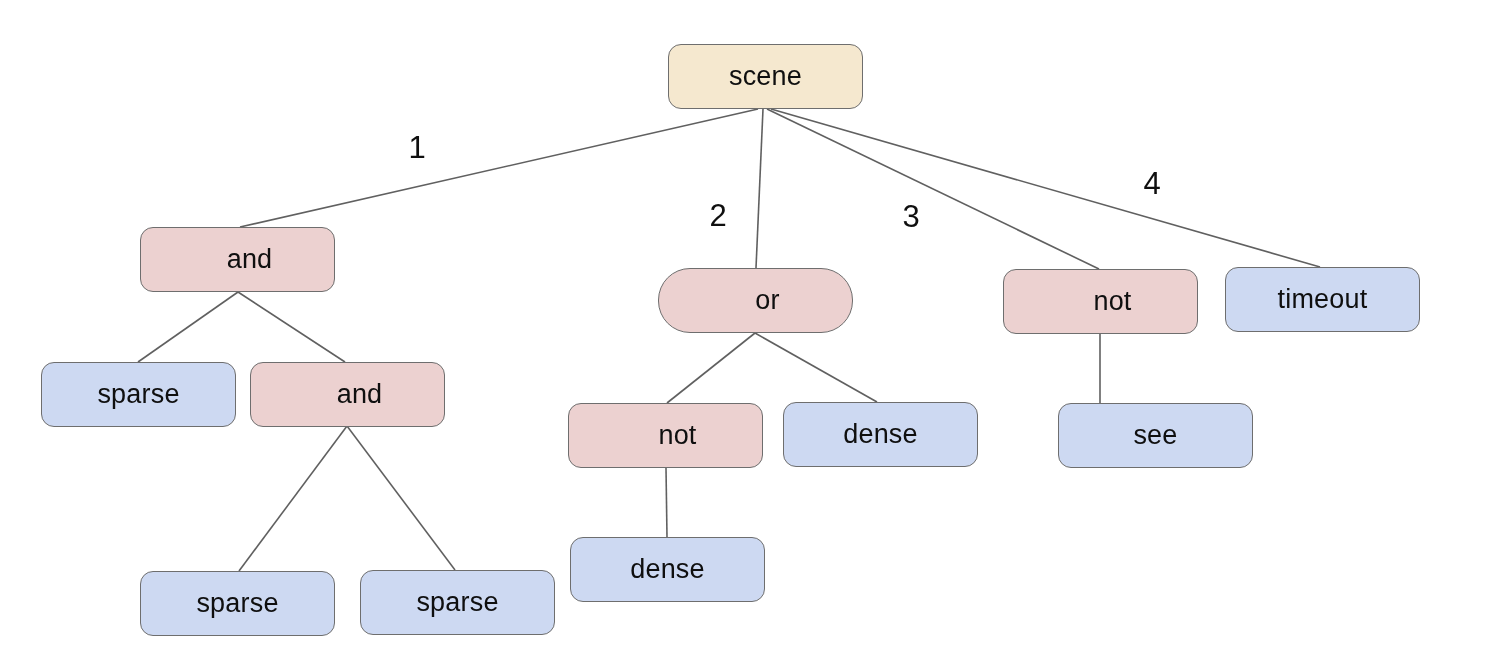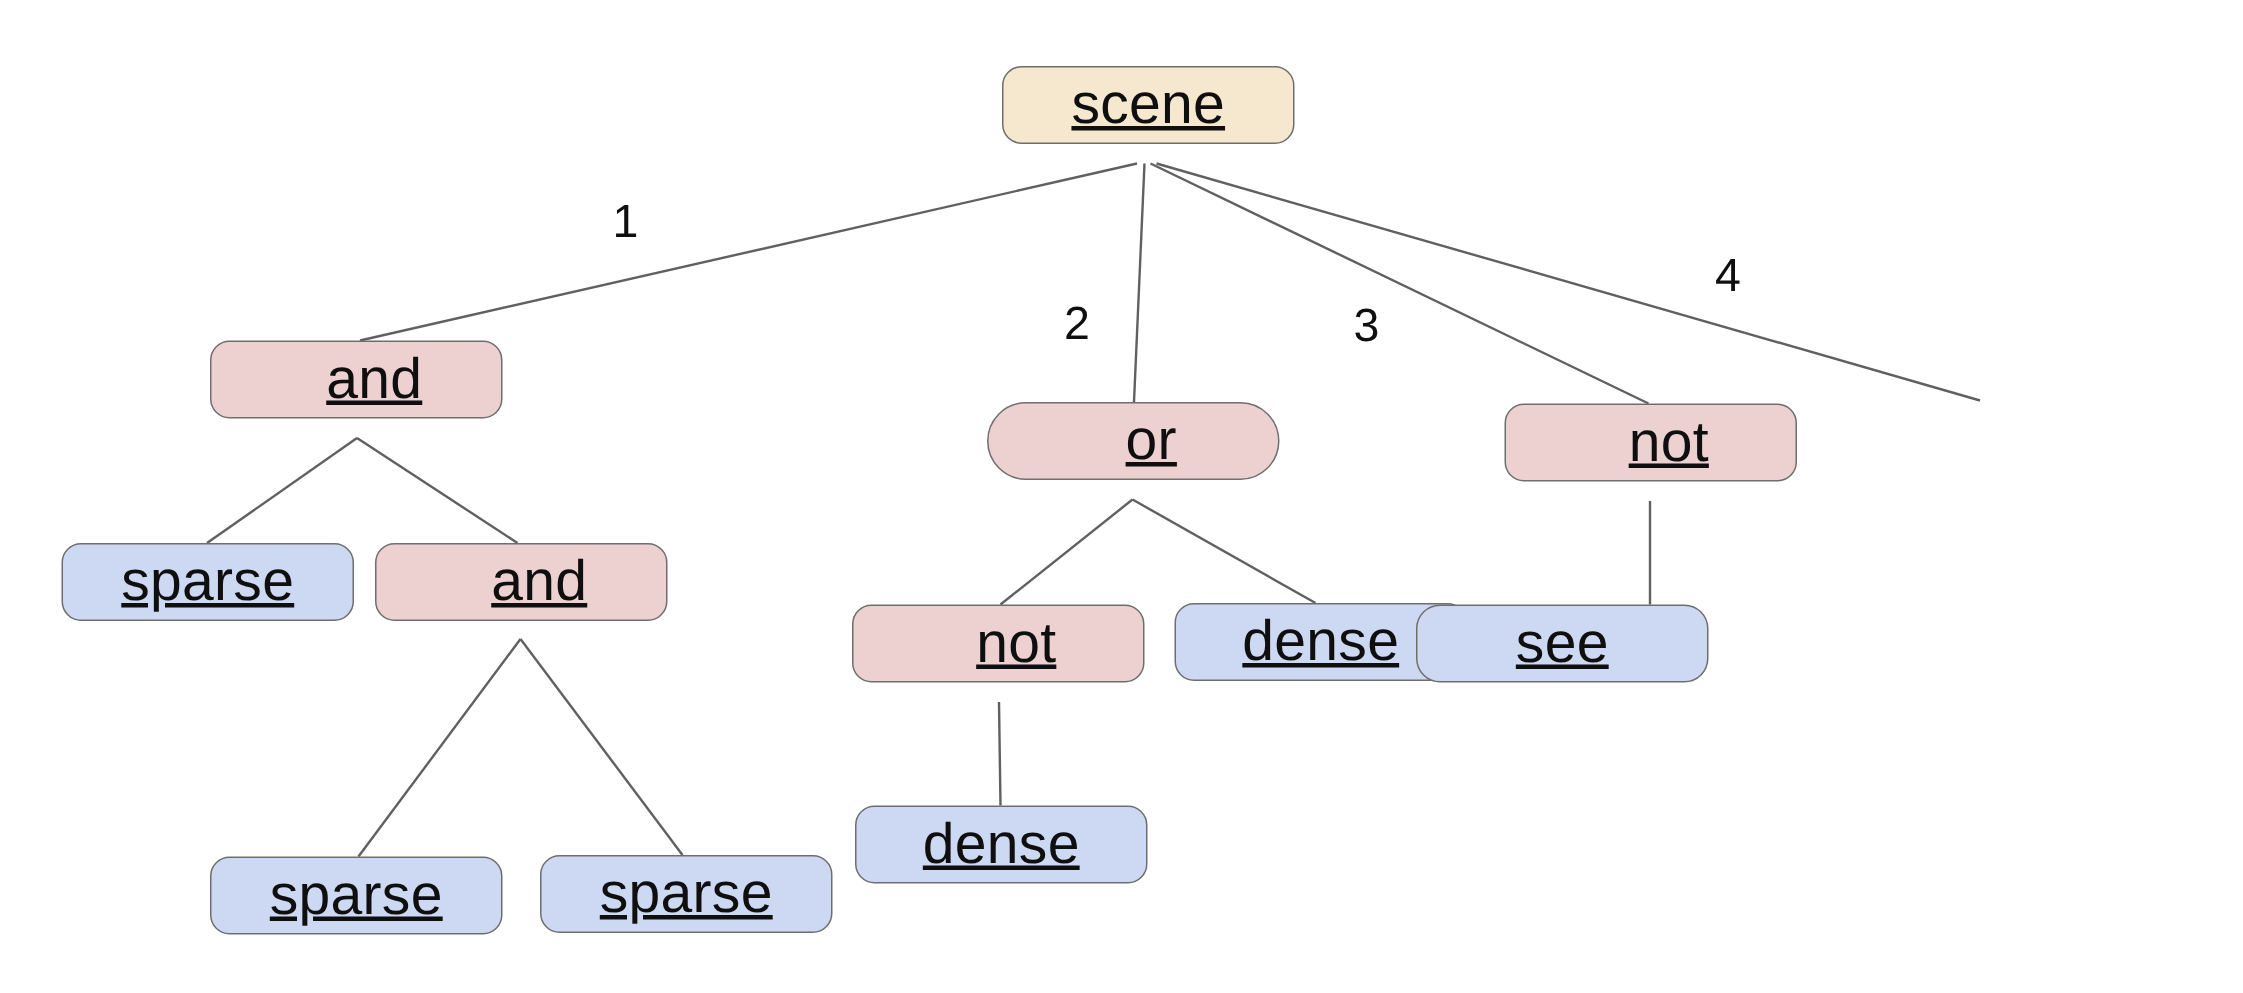--- a/index.html
+++ b/index.html
@@ -25,31 +25,30 @@
     left: 0; top: 0;
     width: 1495px; height: 662px;
   }
   .edges-layer line {
     stroke: var(--edge);
     stroke-width: 1.6;
   }
   .node {
     position: absolute;
     width: 195px;
-    height: 52px;
+    height: 65px;
     box-sizing: border-box;
     border: 1.5px solid var(--border);
     border-radius: 13px;
     display: flex;
     align-items: center;
     justify-content: center;
-    font-size: 38px;
+    font-size: 27px;
     color: var(--text);
     letter-spacing: 0.2px;
-    text-decoration: underline;
   }
   .node.root     { background: var(--root-fill); }
   .node.operator { background: var(--op-fill); padding-left: 24px; }
   .node.leaf     { background: var(--leaf-fill); }
   .edge-label {
     position: absolute;
     transform: translate(-50%, -50%);
     font-size: 31px;
     color: var(--text);
   }
@@ -83,15 +82,16 @@
   <div class="node operator" style="left:140px;  top:227px;">and</div>
   <div class="node leaf" style="left:41px;   top:362px;">sparse</div>
   <div class="node operator" style="left:250px;  top:362px;">and</div>
   <div class="node leaf" style="left:140px;  top:571px;">sparse</div>
   <div class="node leaf" style="left:360px;  top:570px;">sparse</div>
   <div class="node operator" style="left:658px;  top:268px;border-radius:32px;">or</div>
   <div class="node operator" style="left:568px;  top:403px;">not</div>
   <div class="node leaf" style="left:570px;  top:537px;">dense</div>
   <div class="node leaf" style="left:783px;  top:402px;">dense</div>
   <div class="node operator" style="left:1003px; top:269px;">not</div>
-  <div class="node leaf" style="left:944px; top:403px;border-radius:16px;">see</div>
+  <div class="node leaf" style="left:1058px; top:403px;">see</div>
+  <div class="node leaf" style="left:1225px; top:267px;">timeout</div>
 
 </div>
 
 </body></html>

